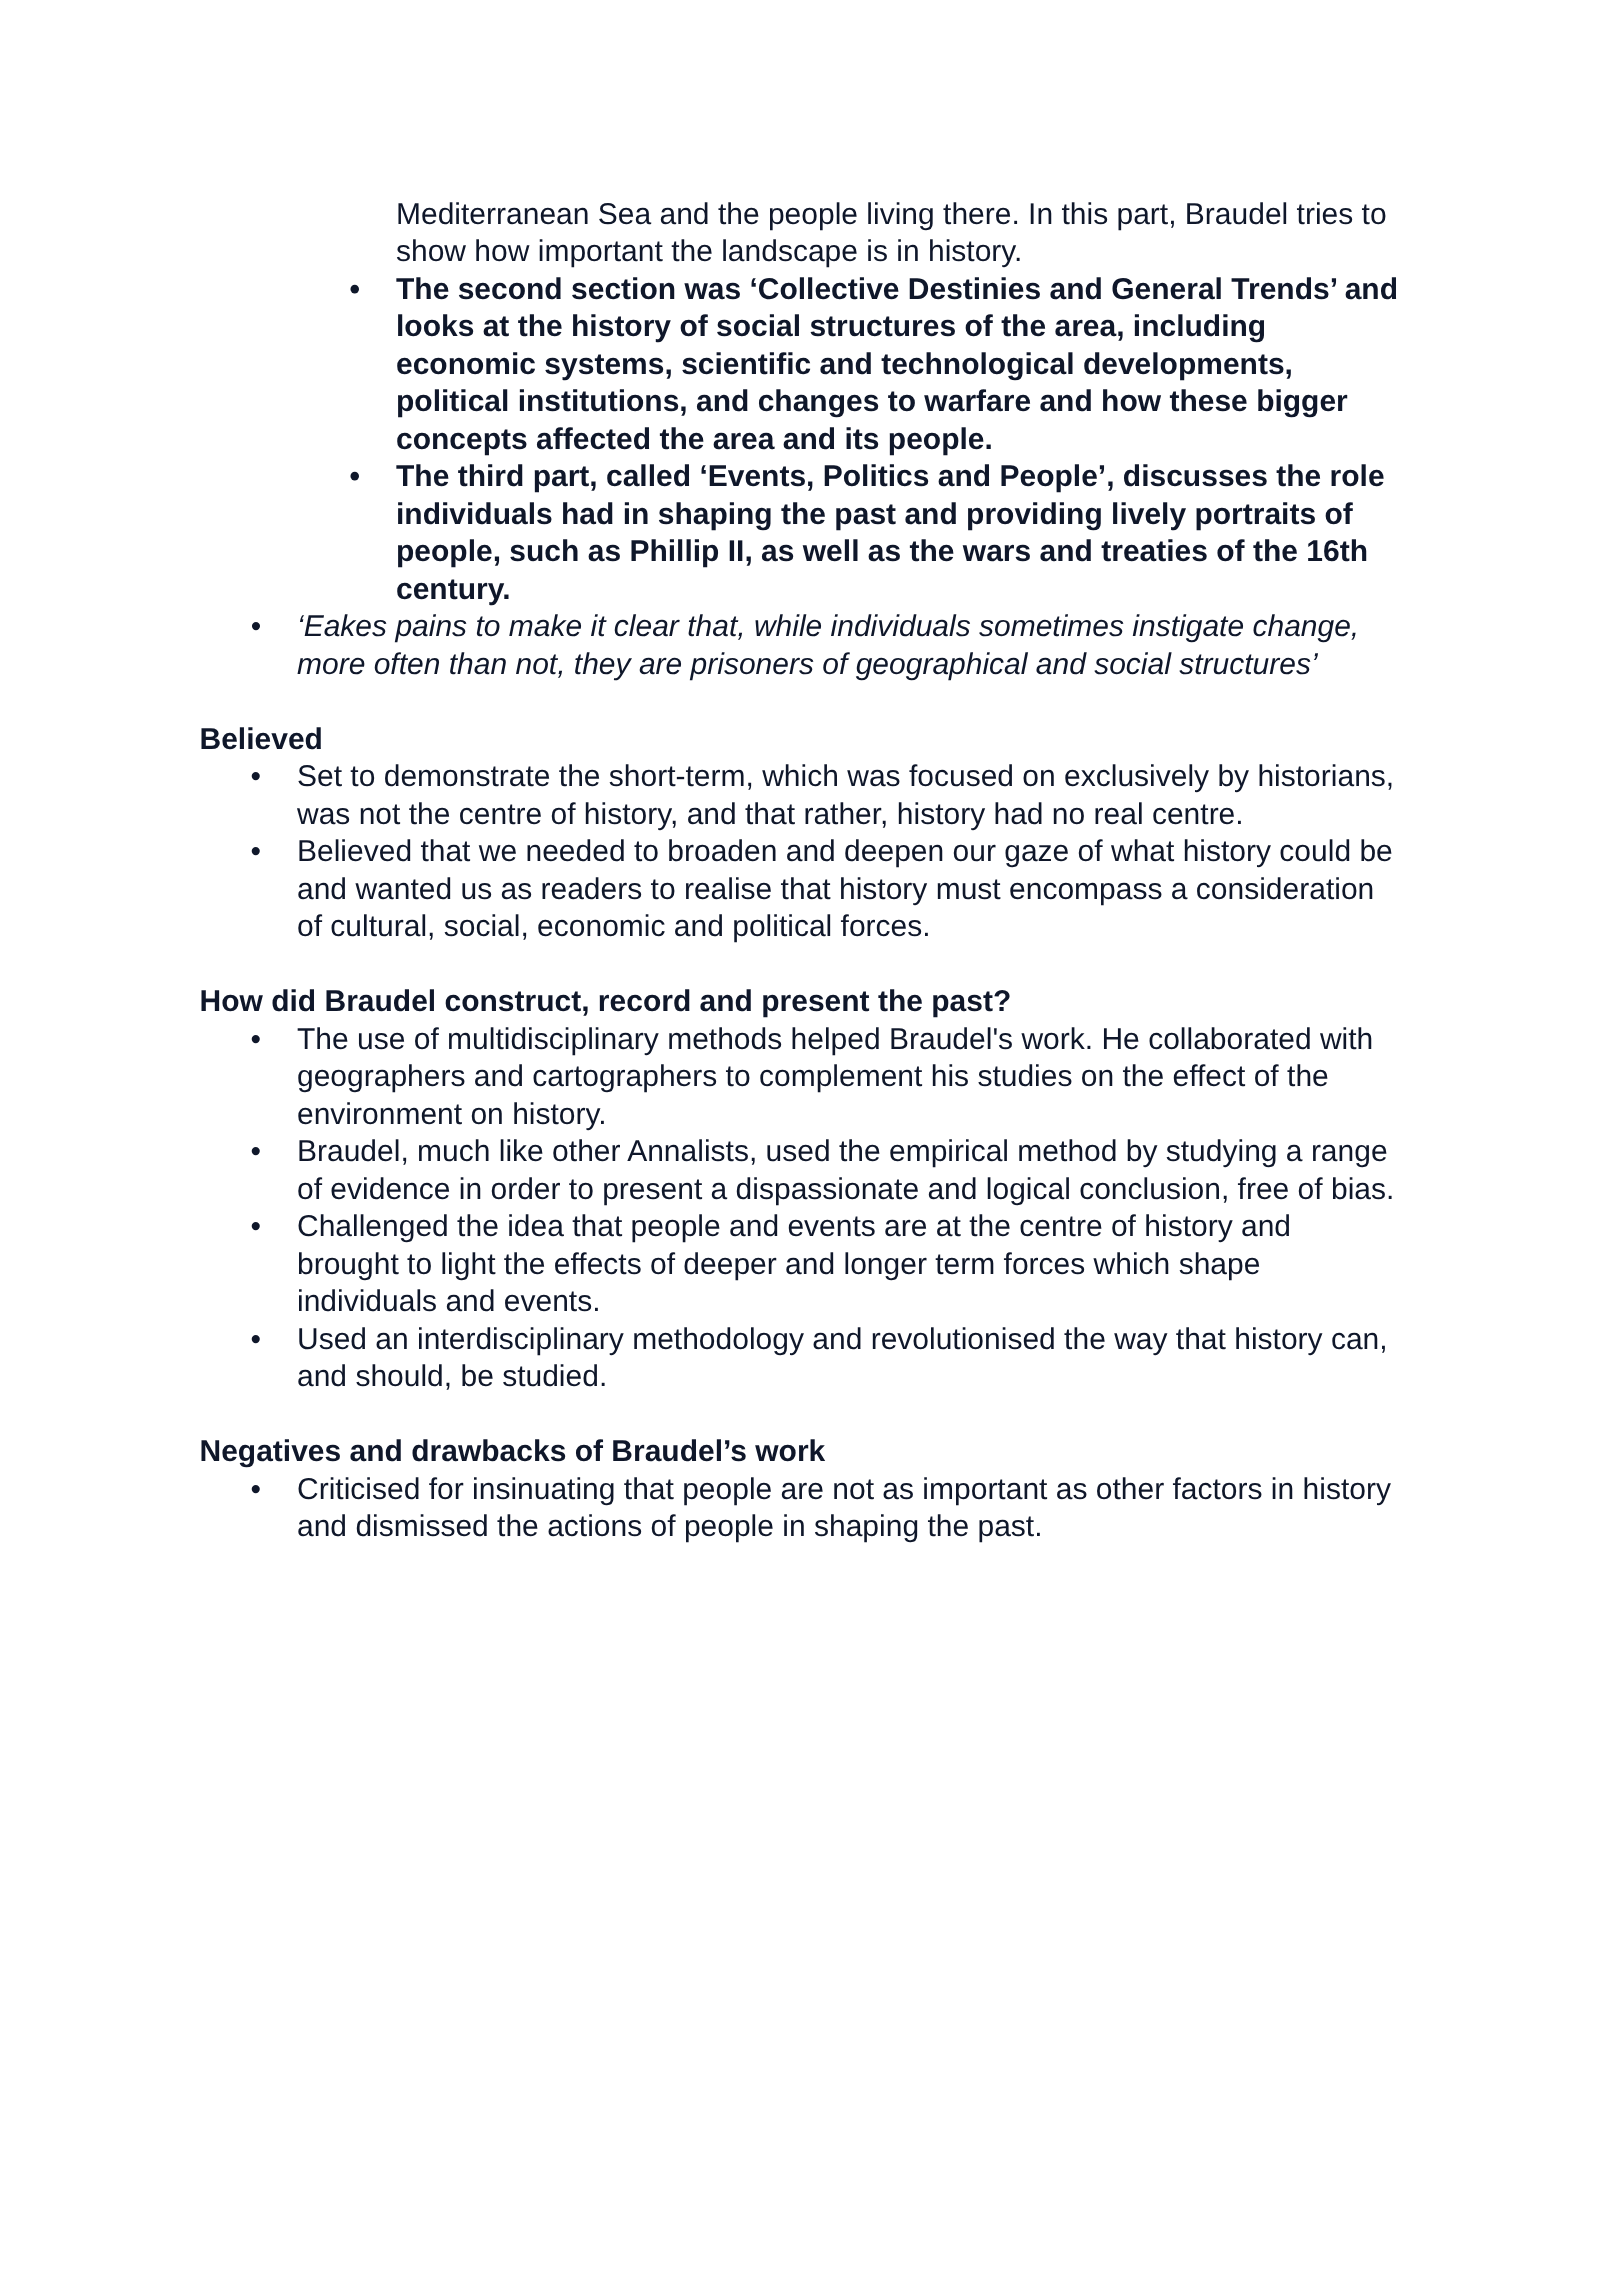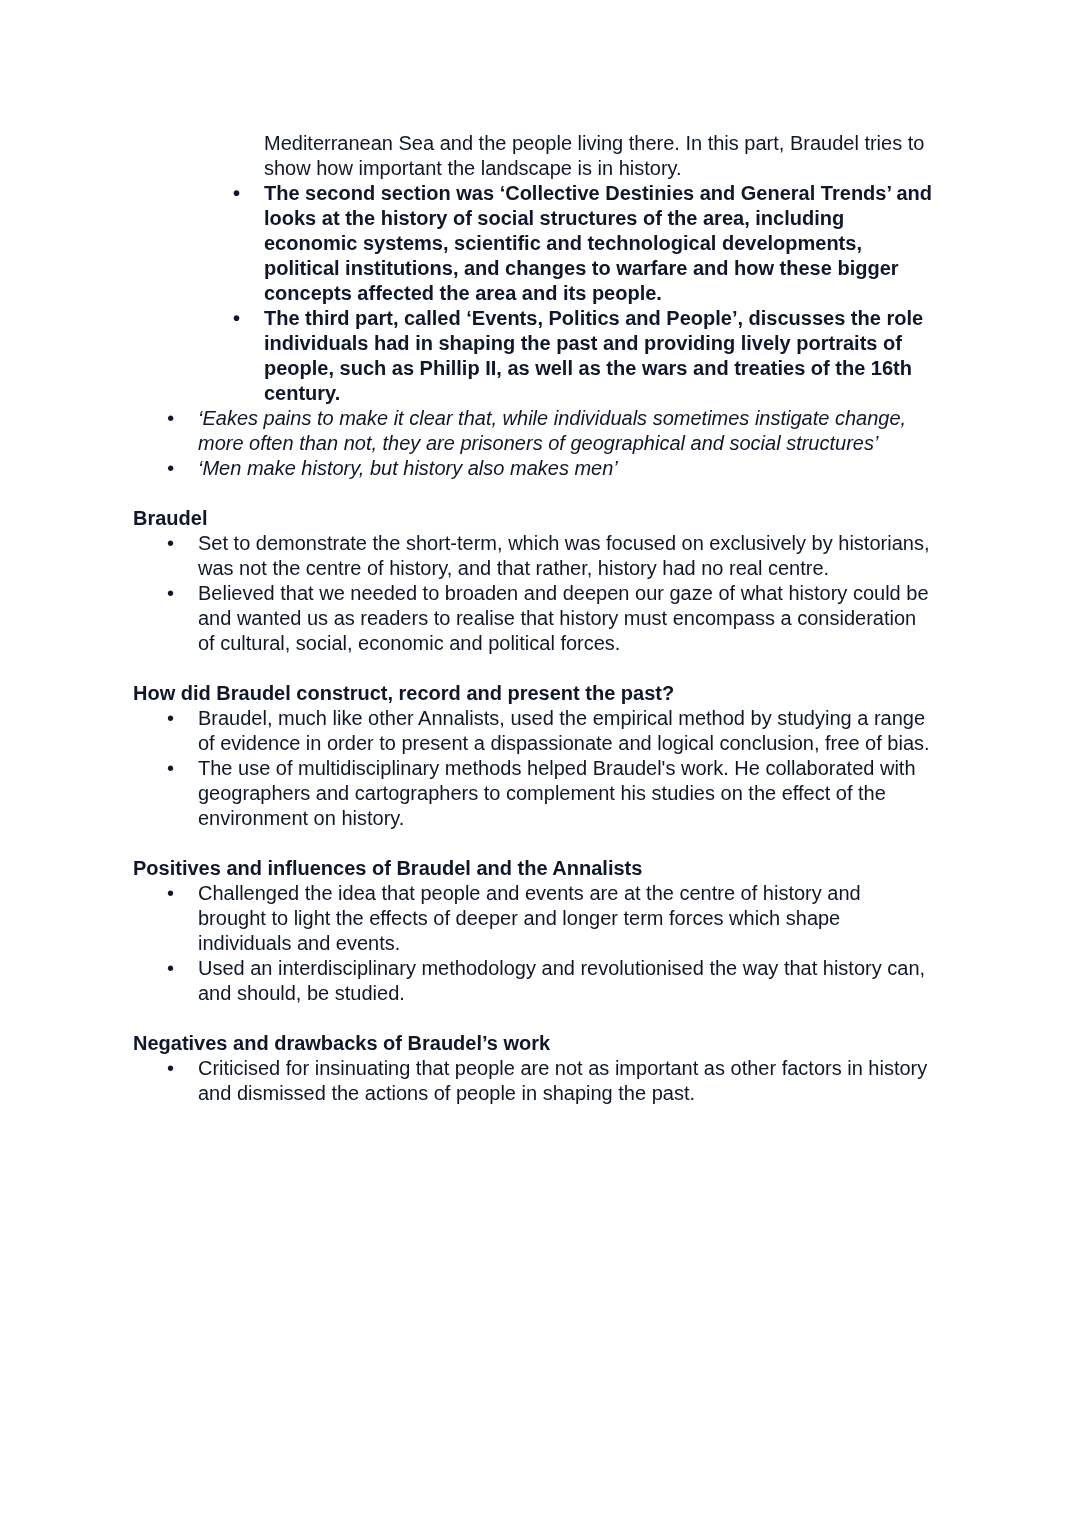--- a/index.html
+++ b/index.html
@@ -61,36 +61,34 @@
 
     <p class="continuation">Mediterranean Sea and the people living there. In this part, Braudel tries to show how important the landscape is in history.</p>
 
     <ul class="blist level2">
       <li>The second section was ‘Collective Destinies and General Trends’ and looks at the history of social structures of the area, including economic systems, scientific and technological developments, political institutions, and changes to warfare and how these bigger concepts affected the area and its people.</li>
       <li>The third part, called ‘Events, Politics and People’, discusses the role individuals had in shaping the past and providing lively portraits of people, such as Phillip II, as well as the wars and treaties of the 16th century.</li>
     </ul>
 
     <ul class="blist level1">
       <li class="quote">‘Eakes pains to make it clear that, while individuals sometimes instigate change, more often than not, they are prisoners of geographical and social structures’</li>
-      <li class="quote">‘Men make history, but history also makes men’</li>
     </ul>
 
-    <div class="heading">Braudel</div>
+    <div class="heading">Believed</div>
     <ul class="blist level1">
       <li>Set to demonstrate the short-term, which was focused on exclusively by historians, was not the centre of history, and that rather, history had no real centre.</li>
       <li>Believed that we needed to broaden and deepen our gaze of what history could be and wanted us as readers to realise that history must encompass a consideration of cultural, social, economic and political forces.</li>
     </ul>
 
     <div class="heading">How did Braudel construct, record and present the past?</div>
     <ul class="blist level1">
+      <li>The use of multidisciplinary methods helped Braudel's work. He collaborated with geographers and cartographers to complement his studies on the effect of the environment on history.</li>
       <li>Braudel, much like other Annalists, used the empirical method by studying a range of evidence in order to present a dispassionate and logical conclusion, free of bias.</li>
-      <li>The use of multidisciplinary methods helped Braudel's work. He collaborated with geographers and cartographers to complement his studies on the effect of the environment on history.</li>
     </ul>
 
-    <div class="heading">Positives and influences of Braudel and the Annalists</div>
     <ul class="blist level1">
       <li>Challenged the idea that people and events are at the centre of history and brought to light the effects of deeper and longer term forces which shape individuals and events.</li>
       <li>Used an interdisciplinary methodology and revolutionised the way that history can, and should, be studied.</li>
     </ul>
 
     <div class="heading">Negatives and drawbacks of Braudel’s work</div>
     <ul class="blist level1">
       <li>Criticised for insinuating that people are not as important as other factors in history and dismissed the actions of people in shaping the past.</li>
     </ul>
 

